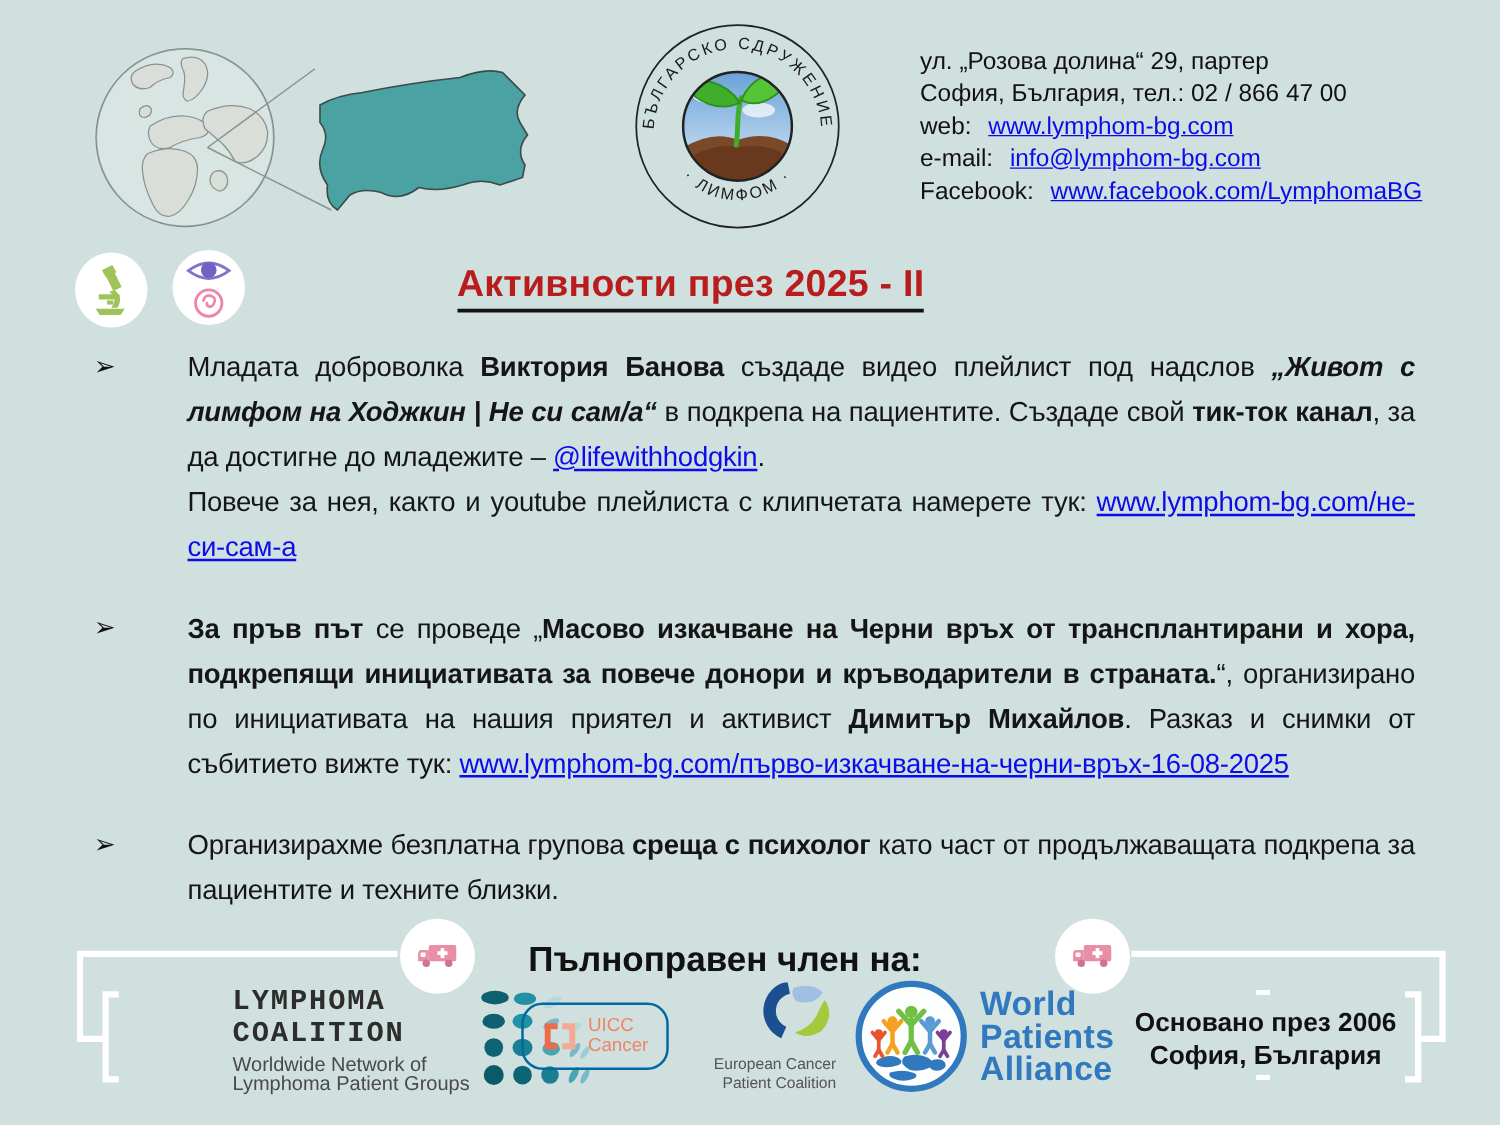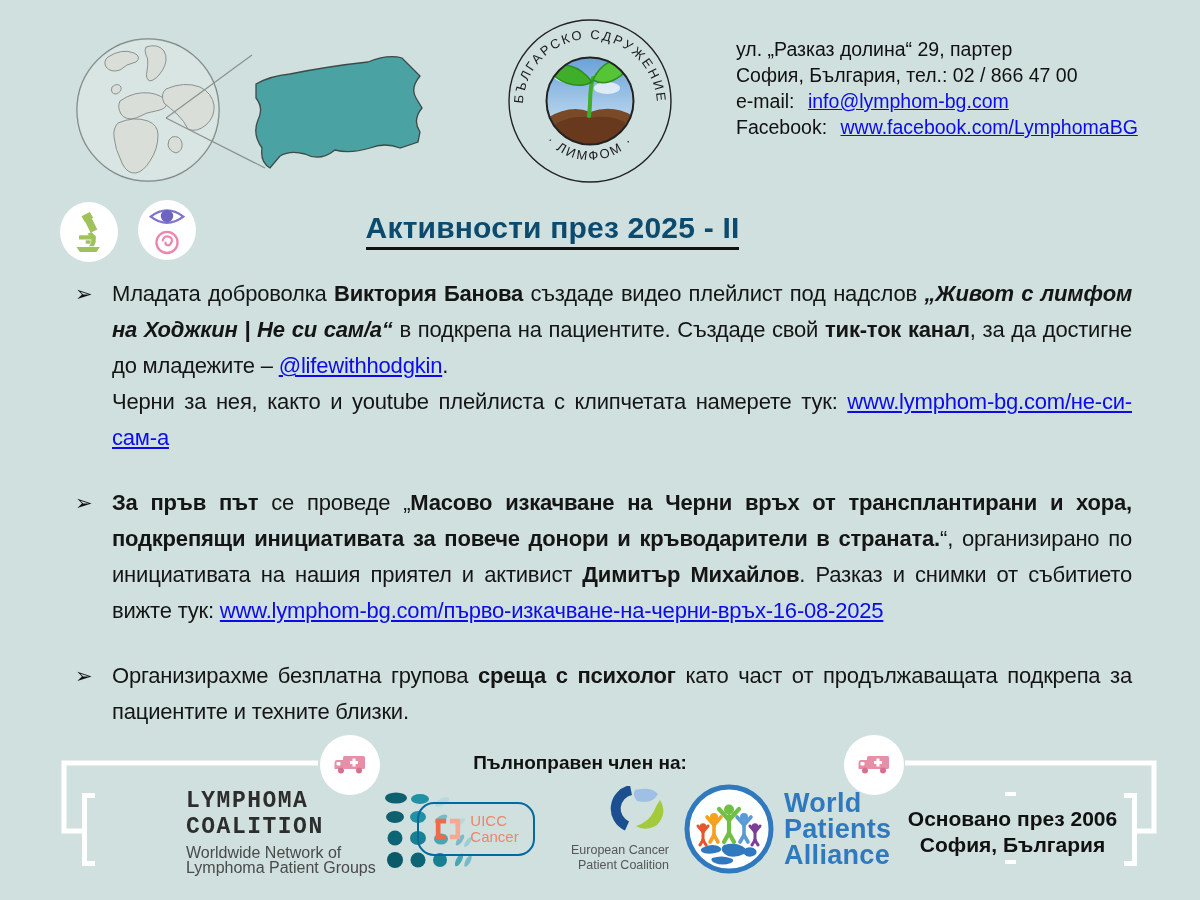--- a/index.html
+++ b/index.html
@@ -17,38 +17,38 @@
   .contact-line{font-size:19.5px;line-height:26px;color:#111;}
   .contact-line .lbl{margin-right:8px;}
   a.link{color:#0b0beb;text-decoration:underline;cursor:pointer;}
   
   .badge{position:absolute;width:58px;height:60px;border-radius:50%;background:#fff;
          display:flex;align-items:center;justify-content:center;}
   .badge-micro{left:60px;top:202px;}
   .badge-senses{left:138px;top:200px;}
   
   .title-wrap{position:absolute;top:211px;left:0;width:1105px;text-align:center;}
-  .title-wrap span{font-size:30px;font-weight:700;color:#0c4a6e;
+  .title-wrap span{font-size:30px;font-weight:700;color:#b91c1c;
     border-bottom:3.5px solid #121212;padding-bottom:3px;letter-spacing:.2px;text-align:center;}
   
   .bullets{position:absolute;left:75px;top:276px;width:1057px;}
   .bullet{display:flex;margin-bottom:29px;}
   .marker{width:37px;flex:0 0 37px;font-size:21px;line-height:36px;color:#111;}
   .btext{flex:1;font-size:22px;line-height:36px;letter-spacing:-.2px;}
-  .para{text-align:justify;}
+  .para{text-align:justify;margin-left:38px;}
   .seg-b{font-weight:700;}
   .seg-bi{font-weight:700;font-style:italic;}
   
   .frame-svg{position:absolute;left:0;top:0;width:1200px;height:900px;pointer-events:none;}
   .amb-circle{position:absolute;width:60px;height:60px;border-radius:50%;background:#fff;
               display:flex;align-items:center;justify-content:center;}
   .amb-left{left:320px;top:735px;}
   .amb-right{left:844px;top:735px;}
   .member-heading{position:absolute;top:752px;left:0;width:1160px;text-align:center;
-                  font-size:19px;font-weight:700;color:#111;}
+                  font-size:28px;font-weight:700;color:#111;}
   .lc-logo{position:absolute;left:186px;top:788px;display:flex;align-items:flex-start;}
   .lc-text{text-align:left;}
   .lc-main{font-size:23px;font-weight:700;color:#2d2d2d;letter-spacing:1.5px;line-height:26px;font-family:Liberation Mono, monospace;}
   .lc-sub{font-size:16px;color:#4a4a4a;line-height:15px;margin-top:5px;}
   .lc-dots{margin-left:8px;margin-top:2px;}
   .uicc{position:absolute;left:417px;top:802px;width:114px;height:50px;
         border:2px solid #0369a1;border-radius:17px;background:transparent;
         display:flex;align-items:center;justify-content:center;gap:7px;}
   .uicc-text{color:#f08467;font-size:15px;line-height:16px;font-weight:400;}
   .ecpc{position:absolute;left:553px;top:786px;width:116px;text-align:right;}
@@ -112,22 +112,26 @@
     <circle cx="85" cy="85" r="43.5" fill="none" stroke="#222" stroke-width="2"></circle>
     <text font-family="Liberation Sans, sans-serif" font-size="13" letter-spacing="2.2" fill="#1a1a1a">
       <textPath href="#arcTop" startOffset="50%" text-anchor="middle">БЪЛГАРСКО СДРУЖЕНИЕ</textPath>
     </text>
     <text font-family="Liberation Sans, sans-serif" font-size="13" letter-spacing="2.2" fill="#1a1a1a">
       <textPath href="#arcBot" startOffset="50%" text-anchor="middle">·  ЛИМФОМ  ·</textPath>
     </text>
   </svg>
 
   <div class="contact">
-    <div class="contact-line">ул. „Разказ долина“ 29, партер</div>
+    <div class="contact-line">ул. „Розова долина“ 29, партер</div>
     <div class="contact-line">София, България, тел.: 02 / 866 47 00</div>
+    <div class="contact-line">
+      <span class="lbl">web:</span>
+      <a class="link" href="#">www.lymphom-bg.com</a>
+    </div>
     <div class="contact-line">
       <span class="lbl">e-mail:</span>
       <a class="link" href="#">info@lymphom-bg.com</a>
     </div>
     <div class="contact-line">
       <span class="lbl">Facebook:</span>
       <a class="link" href="#">www.facebook.com/LymphomaBG</a>
     </div>
   </div>
 
@@ -158,21 +162,21 @@
 
   <div class="title-wrap">
     <span>Активности през 2025 - II</span>
   </div>
 
   <section class="bullets">
       <div class="bullet">
         <div class="marker">➢</div>
         <div class="btext">
           <div class="para"><span class="seg-n">Младата доброволка </span><span class="seg-b">Виктория Банова</span><span class="seg-n"> създаде видео плейлист под надслов </span><span class="seg-bi">„Живот с лимфом на Ходжкин | Не си сам/а“</span><span class="seg-n"> в подкрепа на пациентите. Създаде свой </span><span class="seg-b">тик-ток канал</span><span class="seg-n">, за да достигне до младежите – </span><a class="link" href="#">@lifewithhodgkin</a><span class="seg-n">.</span></div>
-          <div class="para"><span class="seg-n">Черни за нея, както и youtube плейлиста с клипчетата намерете тук: </span><a class="link" href="#">www.lymphom-bg.com/не-си-сам-а</a></div>
+          <div class="para"><span class="seg-n">Повече за нея, както и youtube плейлиста с клипчетата намерете тук: </span><a class="link" href="#">www.lymphom-bg.com/не-си-сам-а</a></div>
         </div>
       </div>
       <div class="bullet">
         <div class="marker">➢</div>
         <div class="btext">
           <div class="para"><span class="seg-b">За пръв път</span><span class="seg-n"> се проведе „</span><span class="seg-b">Масово изкачване на Черни връх от трансплантирани и хора, подкрепящи инициативата за повече донори и кръводарители в страната.</span><span class="seg-n">“, организирано по инициативата на нашия приятел и активист </span><span class="seg-b">Димитър Михайлов</span><span class="seg-n">. Разказ и снимки от събитието вижте тук: </span><a class="link" href="#">www.lymphom-bg.com/първо-изкачване-на-черни-връх-16-08-2025</a></div>
         </div>
       </div>
       <div class="bullet">
         <div class="marker">➢</div>

